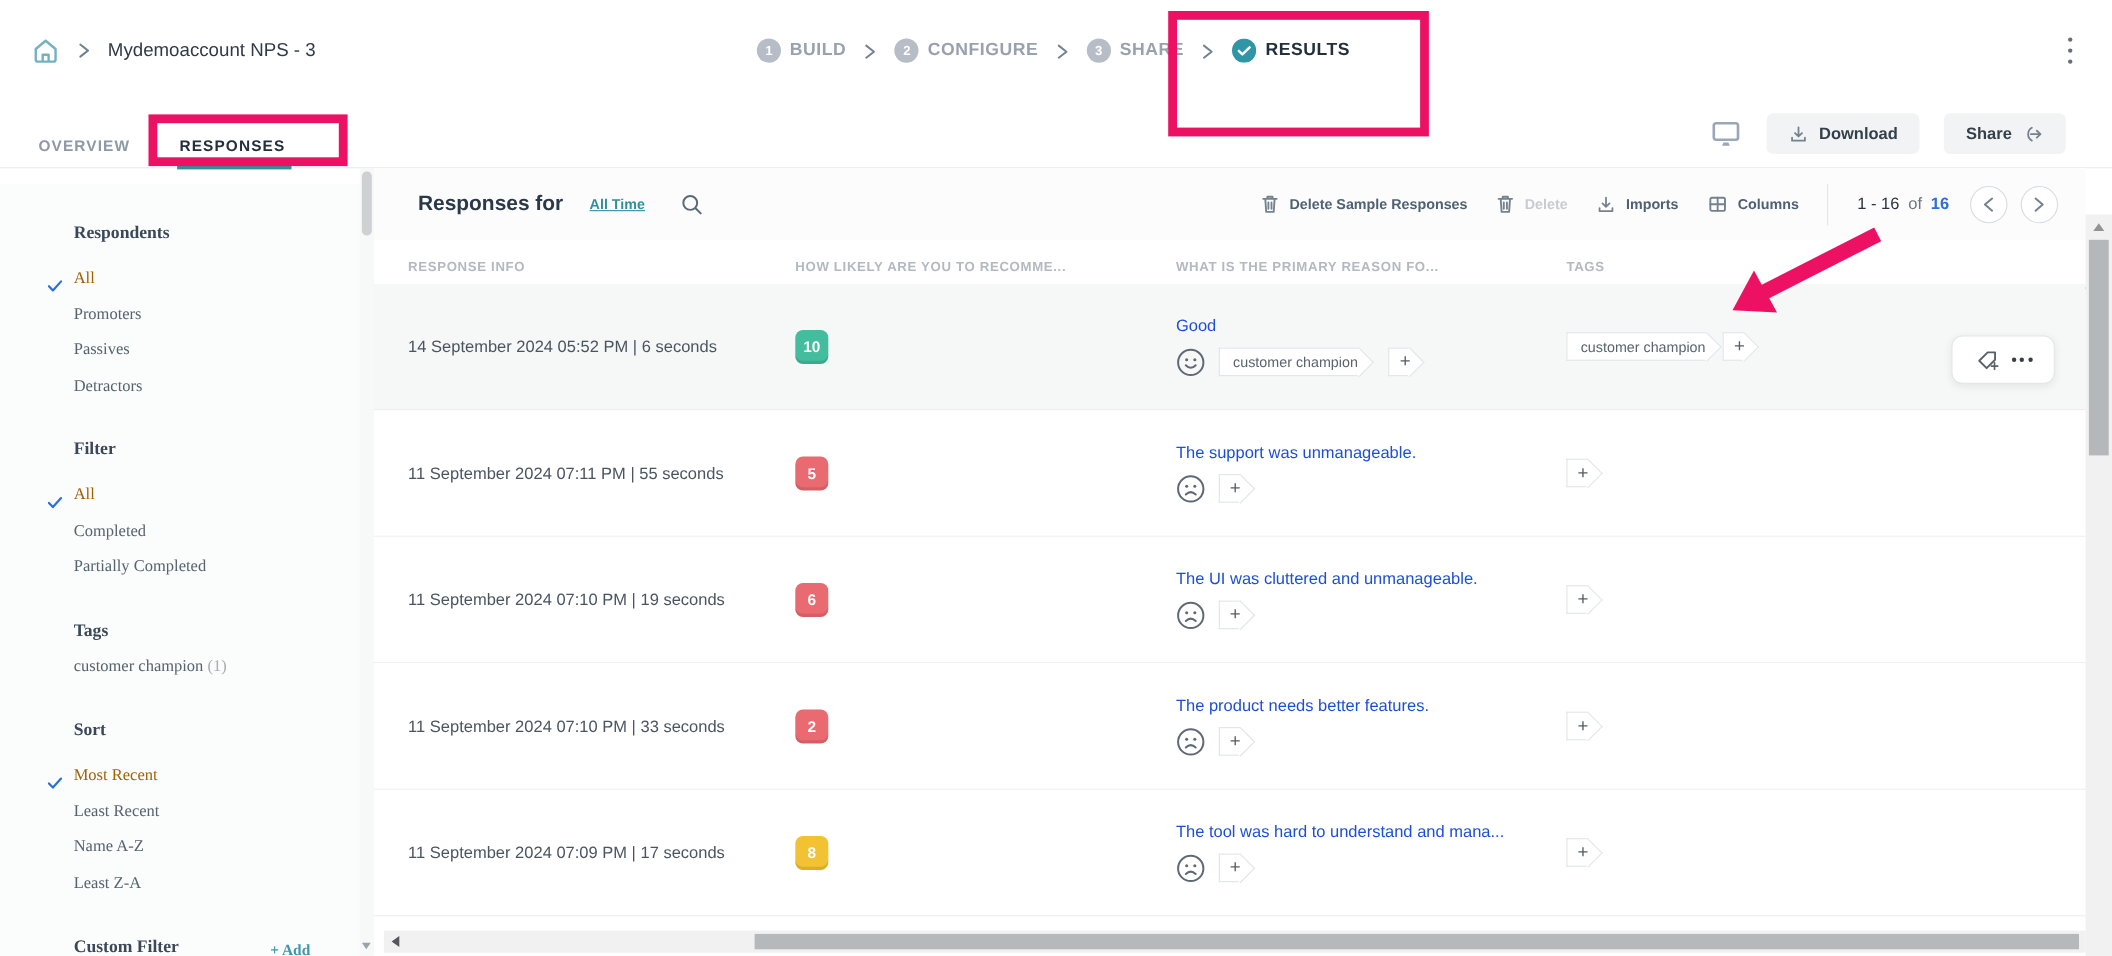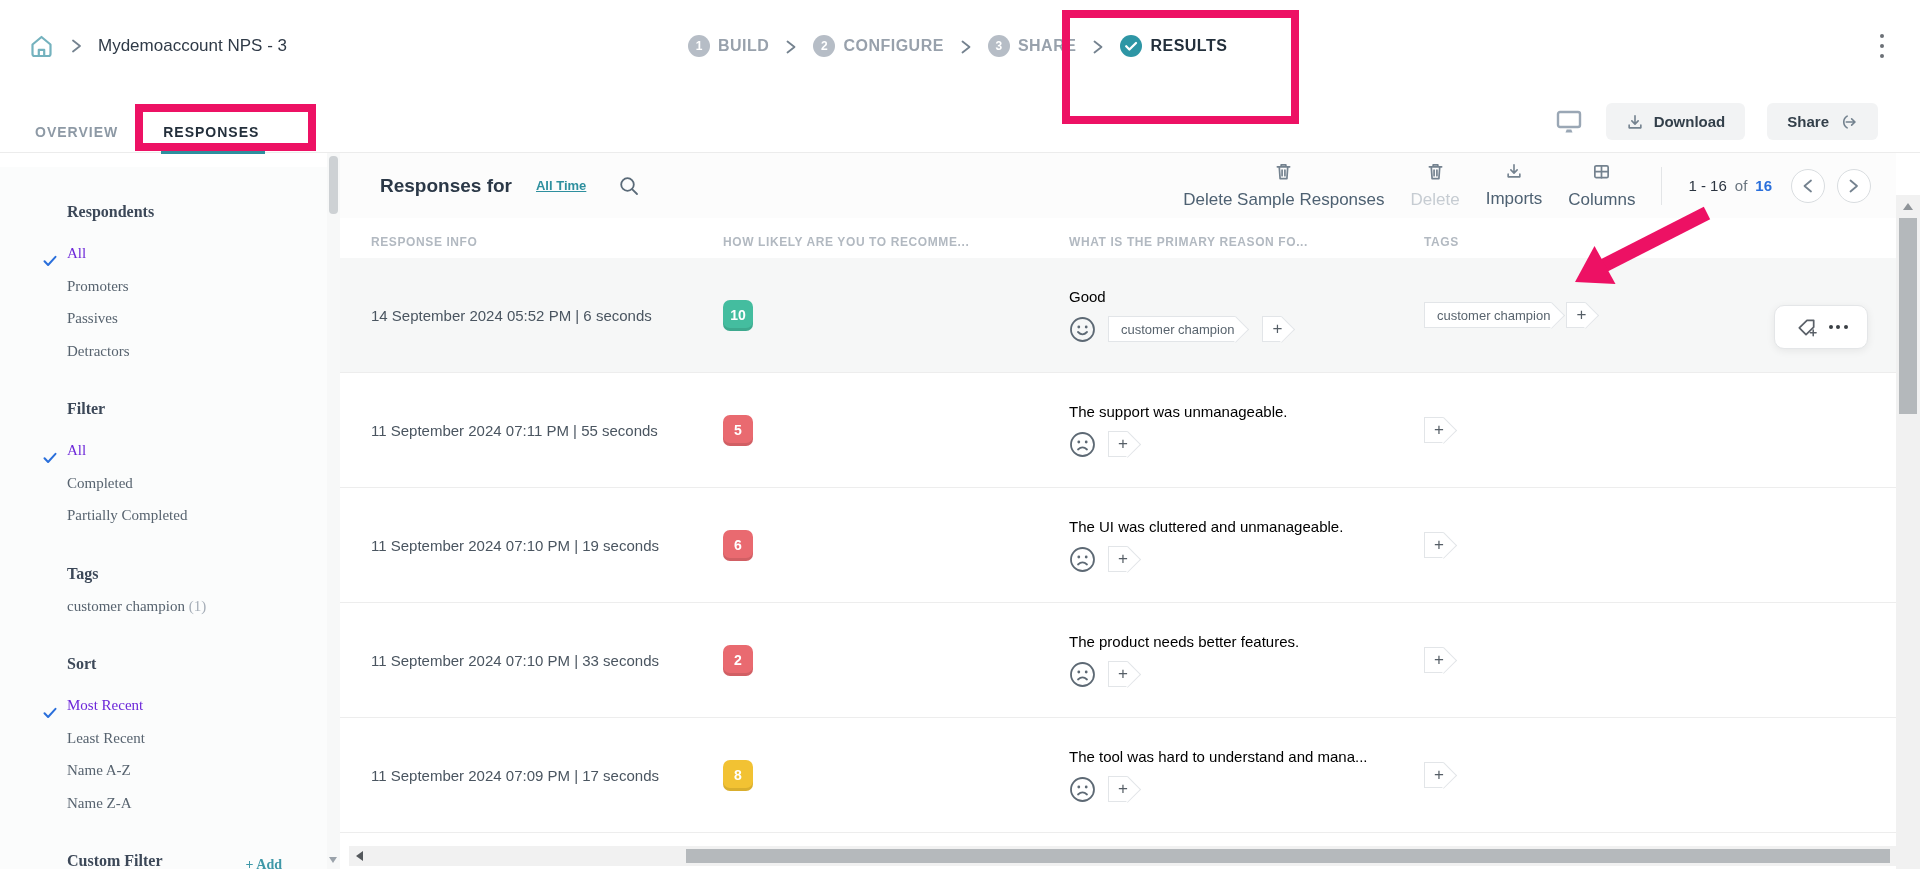--- a/index.html
+++ b/index.html
@@ -29,37 +29,37 @@
   .tab.active .tab-underline { position:absolute; left:-2px; right:-6px; bottom:6px; height:5px; background:#2e8f9e; }
   .tab-actions { position:absolute; right:42px; top:10px; display:flex; align-items:center; gap:22px; }
   .btn { display:flex; align-items:center; gap:10px; background:#f2f3f4; border-radius:6px; height:37px; padding:0 20px; font-size:15px; font-weight:bold; color:#333f4a; cursor:pointer; }
 
   
   .sidebar { position:absolute; left:0; top:167px; width:327px; height:716px; background:#fbfcfc; padding:36px 20px 0 67px;font-family:Liberation Serif, serif; }
   .side-section { margin-bottom:33px; }
   .side-title-row { display:flex; align-items:center; justify-content:space-between; padding-right:25px; }
   .side-title { font-size:16px; font-weight:bold; color:#3c4858; margin-bottom:7px; }
   .side-item { position:relative; font-size:15px; color:#57636f; line-height:32.5px; cursor:pointer; white-space:nowrap; }
-  .side-item.selected { color:#6d28d9;margin-top:16px; }
+  .side-item.selected { color:#a16207;margin-top:16px; }
   .side-item .check { position:absolute; left:-24px; top:9px; }
   .side-count { color:#a6aeb8; }
   .side-add { font-size:14px; font-weight:bold; color:#3f98a8; cursor:pointer; }
   .sidebar-sb { position:absolute; left:327px; top:153px; width:13px; height:716px; background:#f7f8f8; }
   .sidebar-sb .thumb { position:absolute; left:2px; top:3px; width:9px; height:58px; background:#cdd1d4; border-radius:4px; }
   .sidebar-sb .down-arrow { position:absolute; left:2px; bottom:6px; width:0; height:0; border-left:4.5px solid transparent; border-right:4.5px solid transparent; border-top:6px solid #9aa2aa; }
 
   
   .main { position:absolute; left:340px; top:153px; width:1556px; height:693px; background:#fff; }
   .toolbar { position:absolute; left:0; top:0; width:100%; height:65px; background:#fcfcfc; }
   .title-group { position:absolute; left:40px; top:0; height:65px; display:flex; align-items:center; gap:24px; }
   .main-title { font-size:19px; font-weight:bold; color:#2b3847; }
   .time-filter { font-size:13px; font-weight:bold; color:#2e8f9e; text-decoration:underline; cursor:pointer; }
   .search-btn { margin-left:8px; cursor:pointer; display:flex; }
   .toolbar-right { position:absolute; right:25px; top:0; height:65px; display:flex; align-items:center; gap:26px; }
-  .tool-btn { display:flex; align-items:center; gap:9px; font-size:17px; font-weight:normal; color:#4e6172; cursor:pointer; white-space:nowrap;flex-direction:column; }
+  .tool-btn { display:flex; align-items:center; gap:9px; font-size:13px; font-weight:bold; color:#4e6172; cursor:pointer; white-space:nowrap; }
   .tool-btn.disabled { color:#c6ccd2; cursor:default; }
   .tool-divider { width:1px; height:38px; background:#e3e5e7; }
   .pagination { display:flex; align-items:center; gap:5px; font-size:15px; }
   .page-range { font-weight:normal; color:#2b3440; }
   .page-of { color:#6b7680; margin:0 3px; }
   .page-total { font-weight:bold; color:#2a6fdb; cursor:pointer; }
   .page-nav { display:flex; gap:12px; margin-left:14px; }
   .nav-circle { width:34px; height:34px; border-radius:50%; border:1.5px solid #d9dde0; display:flex; align-items:center; justify-content:center; cursor:pointer; background:#fff; }
 
   
@@ -68,21 +68,21 @@
   .rows { position:absolute; left:0; top:105px; width:100%; }
   .row { position:relative; display:grid; grid-template-columns:352px 346px 355px 1fr; padding-left:31px; height:115px; border-bottom:1px solid #ededed; background:#fff; }
   .row.highlighted { background:#f6f7f7; }
   .cell { display:flex; align-items:center; }
   .cell.info { font-size:15px; color:#4a5560; }
   .badge { width:30px; height:31px; border-radius:7px; color:#fff; font-size:14px; font-weight:bold; display:flex; align-items:center; justify-content:center; box-shadow:inset 0 -3px 0 rgba(0,0,0,.10); }
   .badge[data-tone="green"] { background:#44bd9f; }
   .badge[data-tone="red"] { background:#e96a70; }
   .badge[data-tone="yellow"] { background:#f2c233; }
   .cell.answer { flex-direction:column; align-items:flex-start; justify-content:center; gap:11px; padding-right:30px; }
-  .answer-text { font-size:15px; color:#000000; }
+  .answer-text { font-size:15px; color:#1d4ed8; }
   .answer-meta { display:flex; align-items:center; gap:12px; }
   .face { display:flex; }
   .face svg { display:none; }
   .face[data-mood="happy"] svg.happy { display:block; }
   .face[data-mood="sad"] svg.sad { display:block; }
   .chip { position:relative; display:inline-flex; align-items:center; height:26px; background:#fff; border:1px solid #e2e5e8; border-right:0; padding:0 2px 0 12px; font-size:13px; color:#59646e; margin-right:14px; cursor:pointer; }
   .chip::after { content:""; position:absolute; right:-9.2px; top:3.1px; width:18.4px; height:18.4px; background:#fff; border-top:1px solid #e2e5e8; border-right:1px solid #e2e5e8; transform:rotate(45deg); z-index:0; }
   .chip > span { position:relative; z-index:1; }
   .chip.plus { padding:0 0 0 9px; font-size:17px; color:#555e66; font-weight:400; }
   .cell.tags { padding-top:0; }
@@ -241,21 +241,21 @@
     <div class="side-section">
       <div class="side-title">Sort</div>
       <div class="side-item selected">
         <span class="check"><svg width="14" height="12" viewBox="0 0 14 12">
               <path d="M1.5 6.2 l3.6 3.8 L12.5 1.8" fill="none" stroke="#2a6fdb" stroke-width="2" stroke-linecap="round" stroke-linejoin="round"></path>
             </svg></span>
         <span>Most Recent</span>
       </div>
       <div class="side-item">Least Recent</div>
       <div class="side-item">Name A-Z</div>
-      <div class="side-item">Name Z-A</div>
+      <div class="side-item">Least Z-A</div>
     </div>
 
     <div class="side-section" style="margin-top:28px;">
       <div class="side-title-row">
         <div class="side-title">Custom Filter</div>
         <div class="side-add">+ Add</div>
       </div>
     </div>
   </aside>
 

